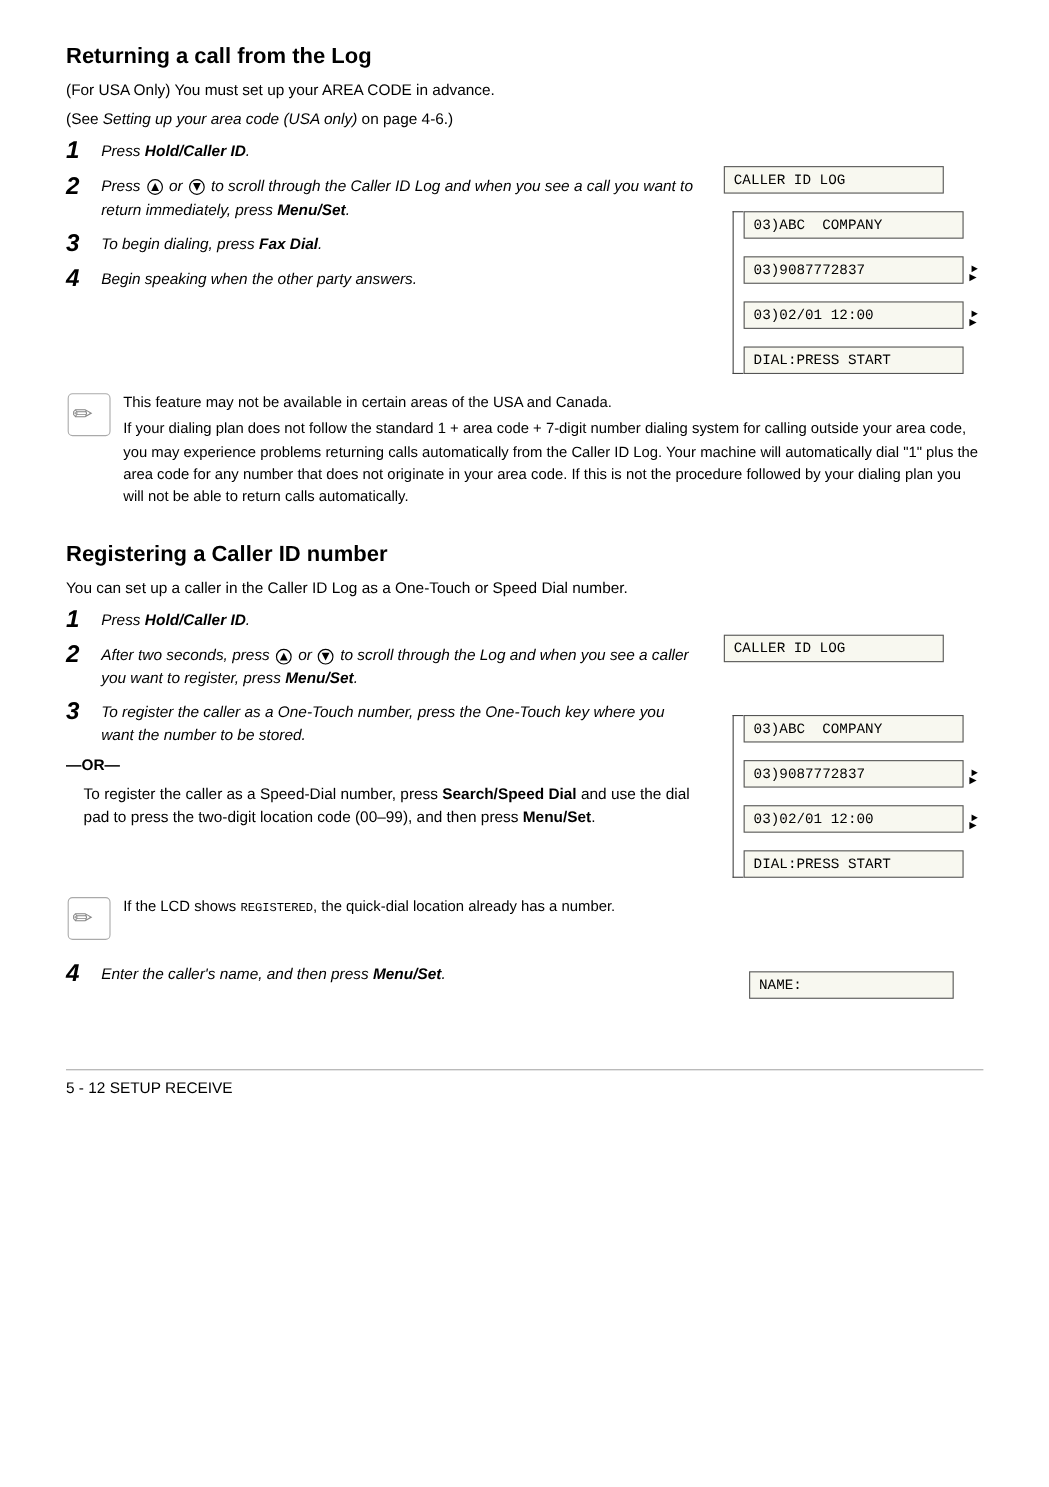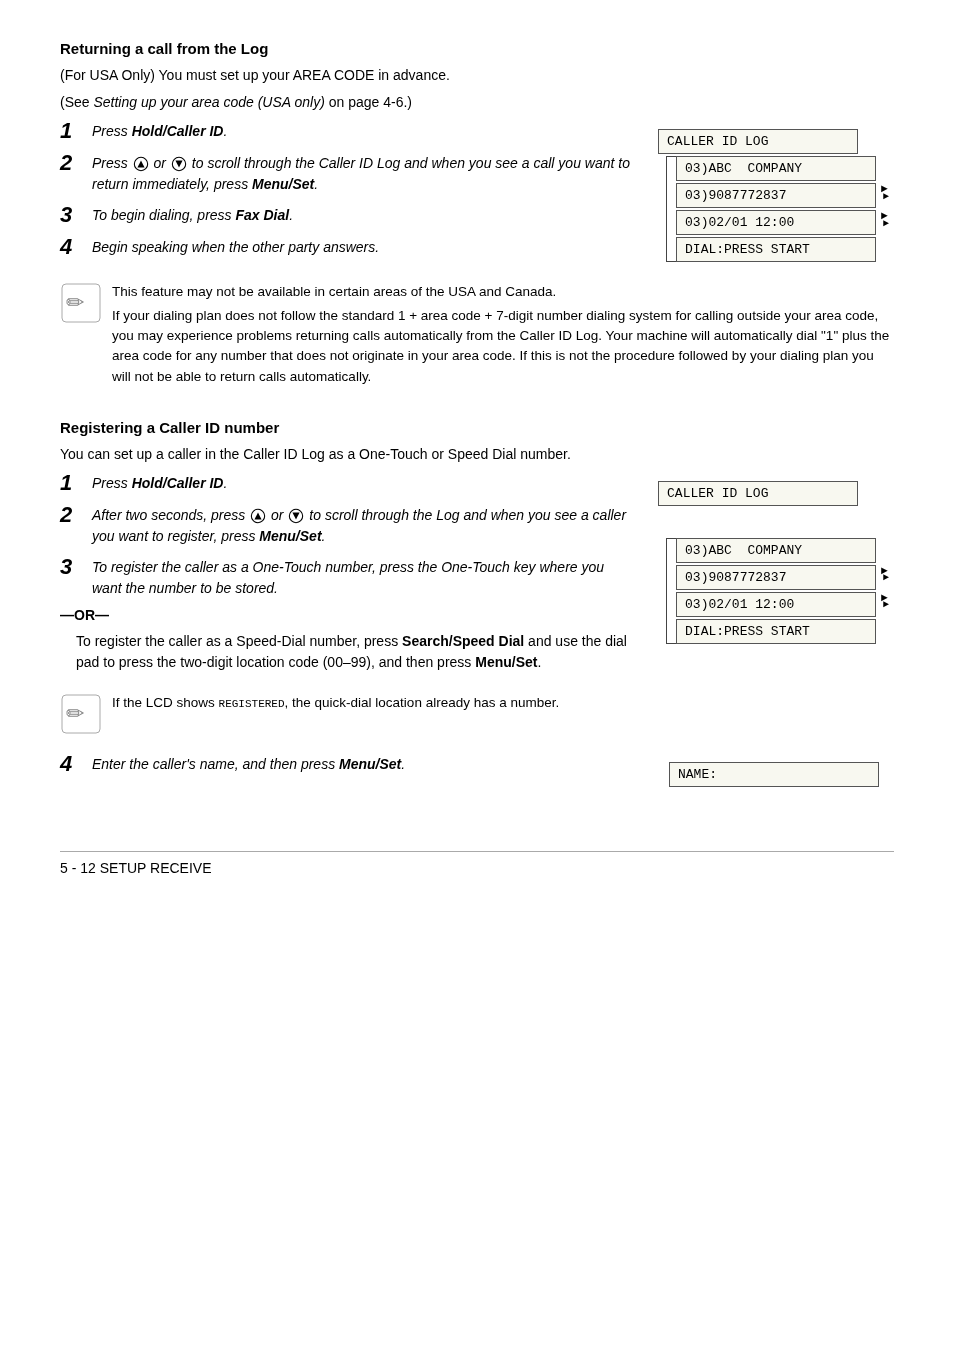--- a/index.html
+++ b/index.html
@@ -7,21 +7,21 @@
       background: #fff;
       font-family: Arial, Helvetica, sans-serif;
       font-size: 14px;
       color: #000;
       width: 954px;
       min-height: 1352px;
       padding: 40px 60px 40px 60px;
     }
 
     h2 {
-      font-size: 15px;
+      font-size: 20px;
       font-weight: bold;
       margin-bottom: 8px;
     }
 
     p {
       margin-bottom: 6px;
       line-height: 1.5;
     }
 
     .section {
@@ -74,21 +74,21 @@
     }
 
     
     .lcd-screen {
       font-family: 'Courier New', Courier, monospace;
       font-size: 13px;
       border: 1.5px solid #555;
       padding: 4px 8px;
       background: #f8f8f0;
       white-space: pre;
-      width: 210px;
+      width: 186px;
       position: relative;
     }
 
     
     .has-arrow-right {
       position: relative;
     }
     .has-arrow-right::after {
       content: '►';
       position: absolute;
@@ -143,23 +143,24 @@
     }
 
     
     .diagram-container {
       position: relative;
       margin-top: 10px;
     }
 
     .lcd-row {
       display: flex;
-      align-items: flex-start;
+      align-items: flex-end;
       margin-bottom: 2px;
       position: relative;
+      margin-top: 16px;
     }
 
     .lcd-row .lcd-screen {
       width: 200px;
     }
 
     .side-arrow {
       font-size: 11px;
       margin-left: 3px;
       line-height: 1;

